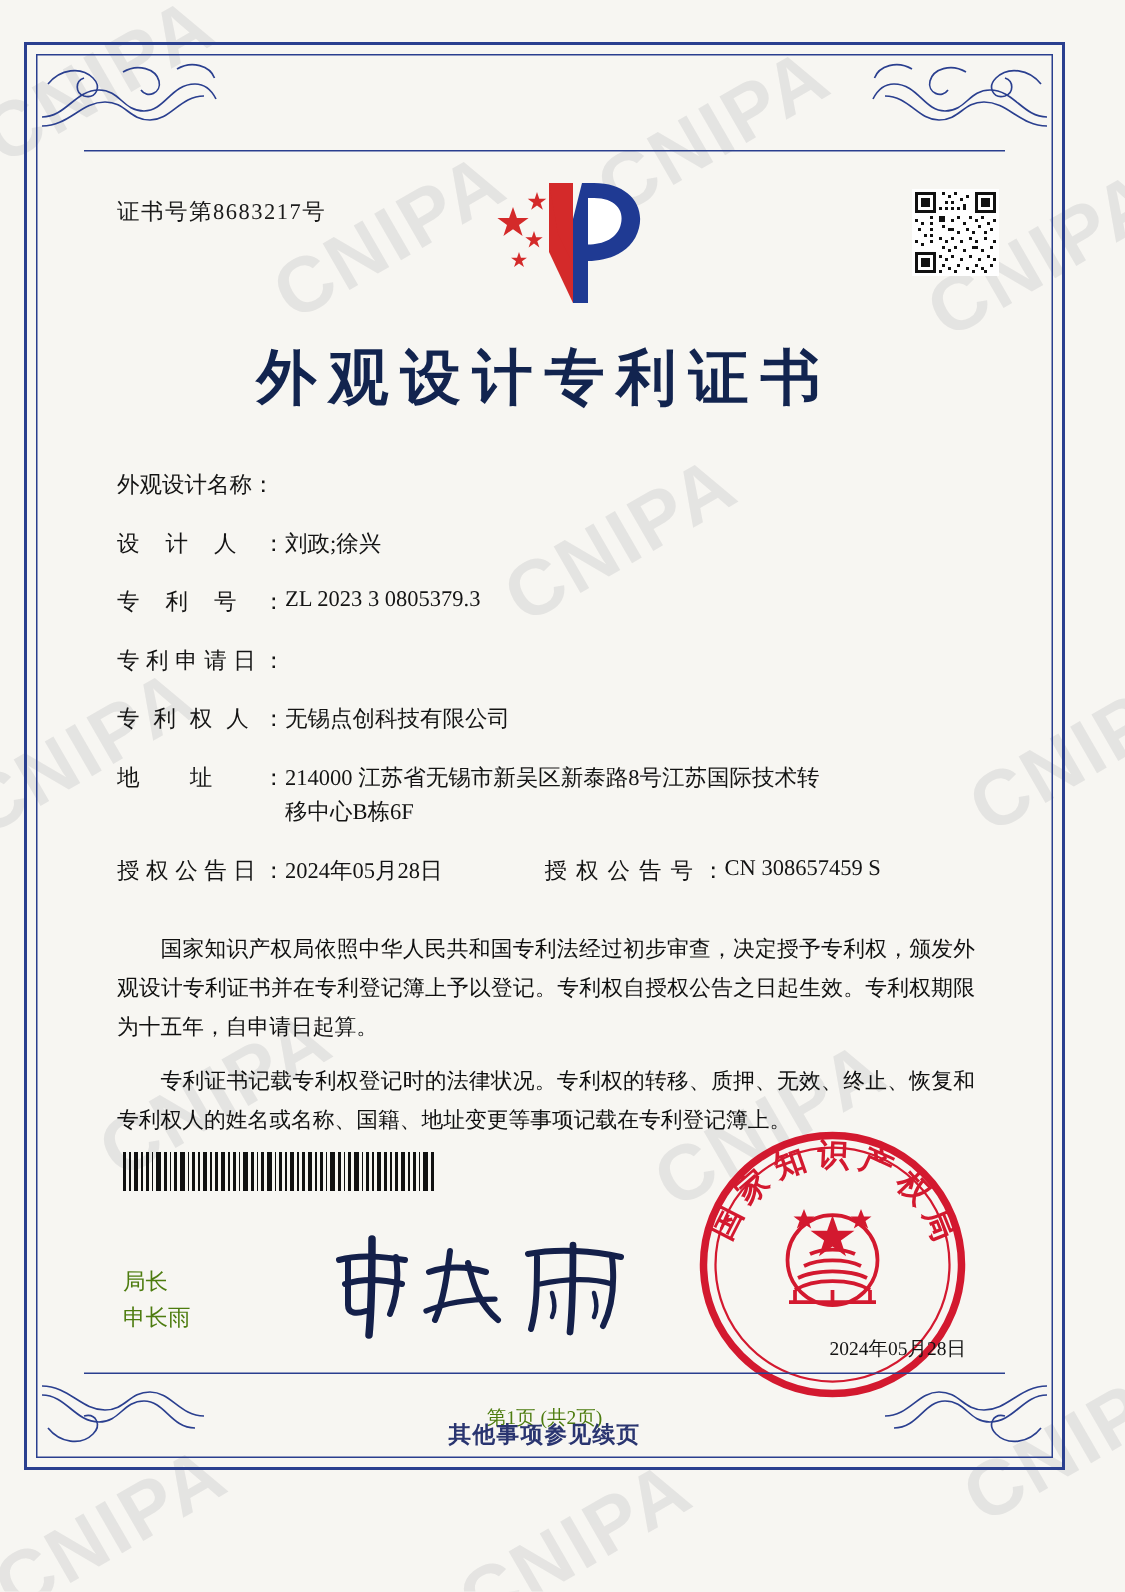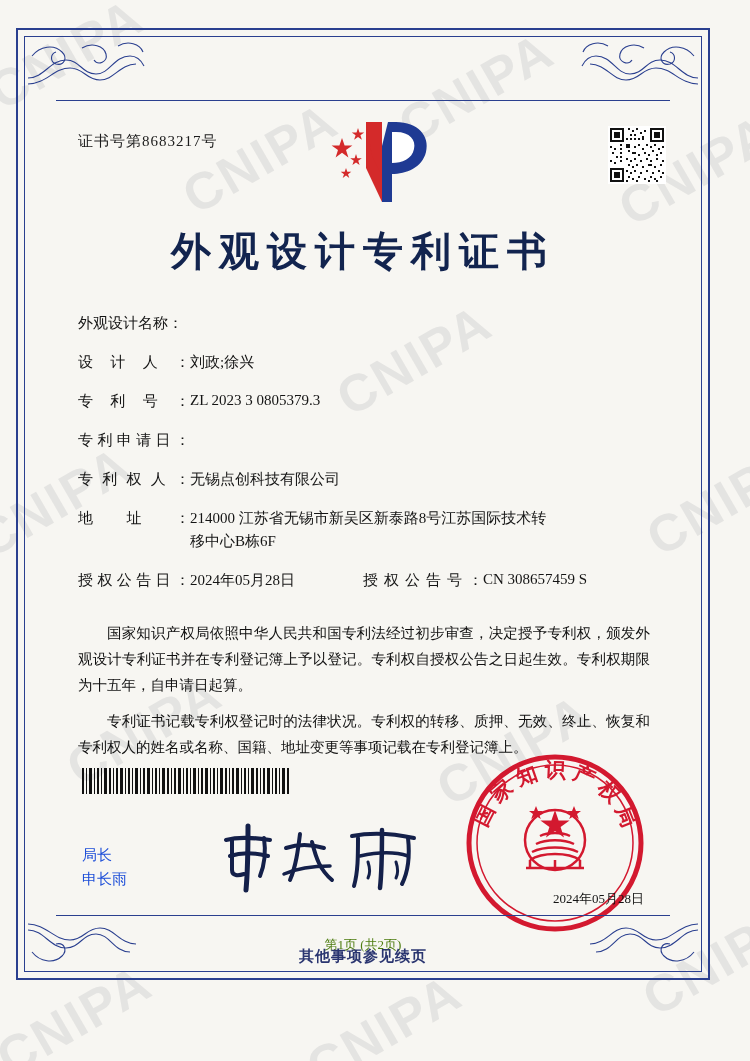--- a/index.html
+++ b/index.html
@@ -143,21 +143,21 @@
     position:absolute;
     left:66px;top:740px;
     width:210px;height:26px;
   }
   
   .sig-label{
     position:absolute;
     left:66px;top:815px;
     font-size:15px;
     line-height:24px;
-    color:#1d4ed8;
+    color:#4d7c0f;
   }
   .sig-script{
     position:absolute;
     left:196px;top:790px;
     width:220px;height:80px;
   }
   
   .seal{
     position:absolute;
     right:60px;top:720px;

